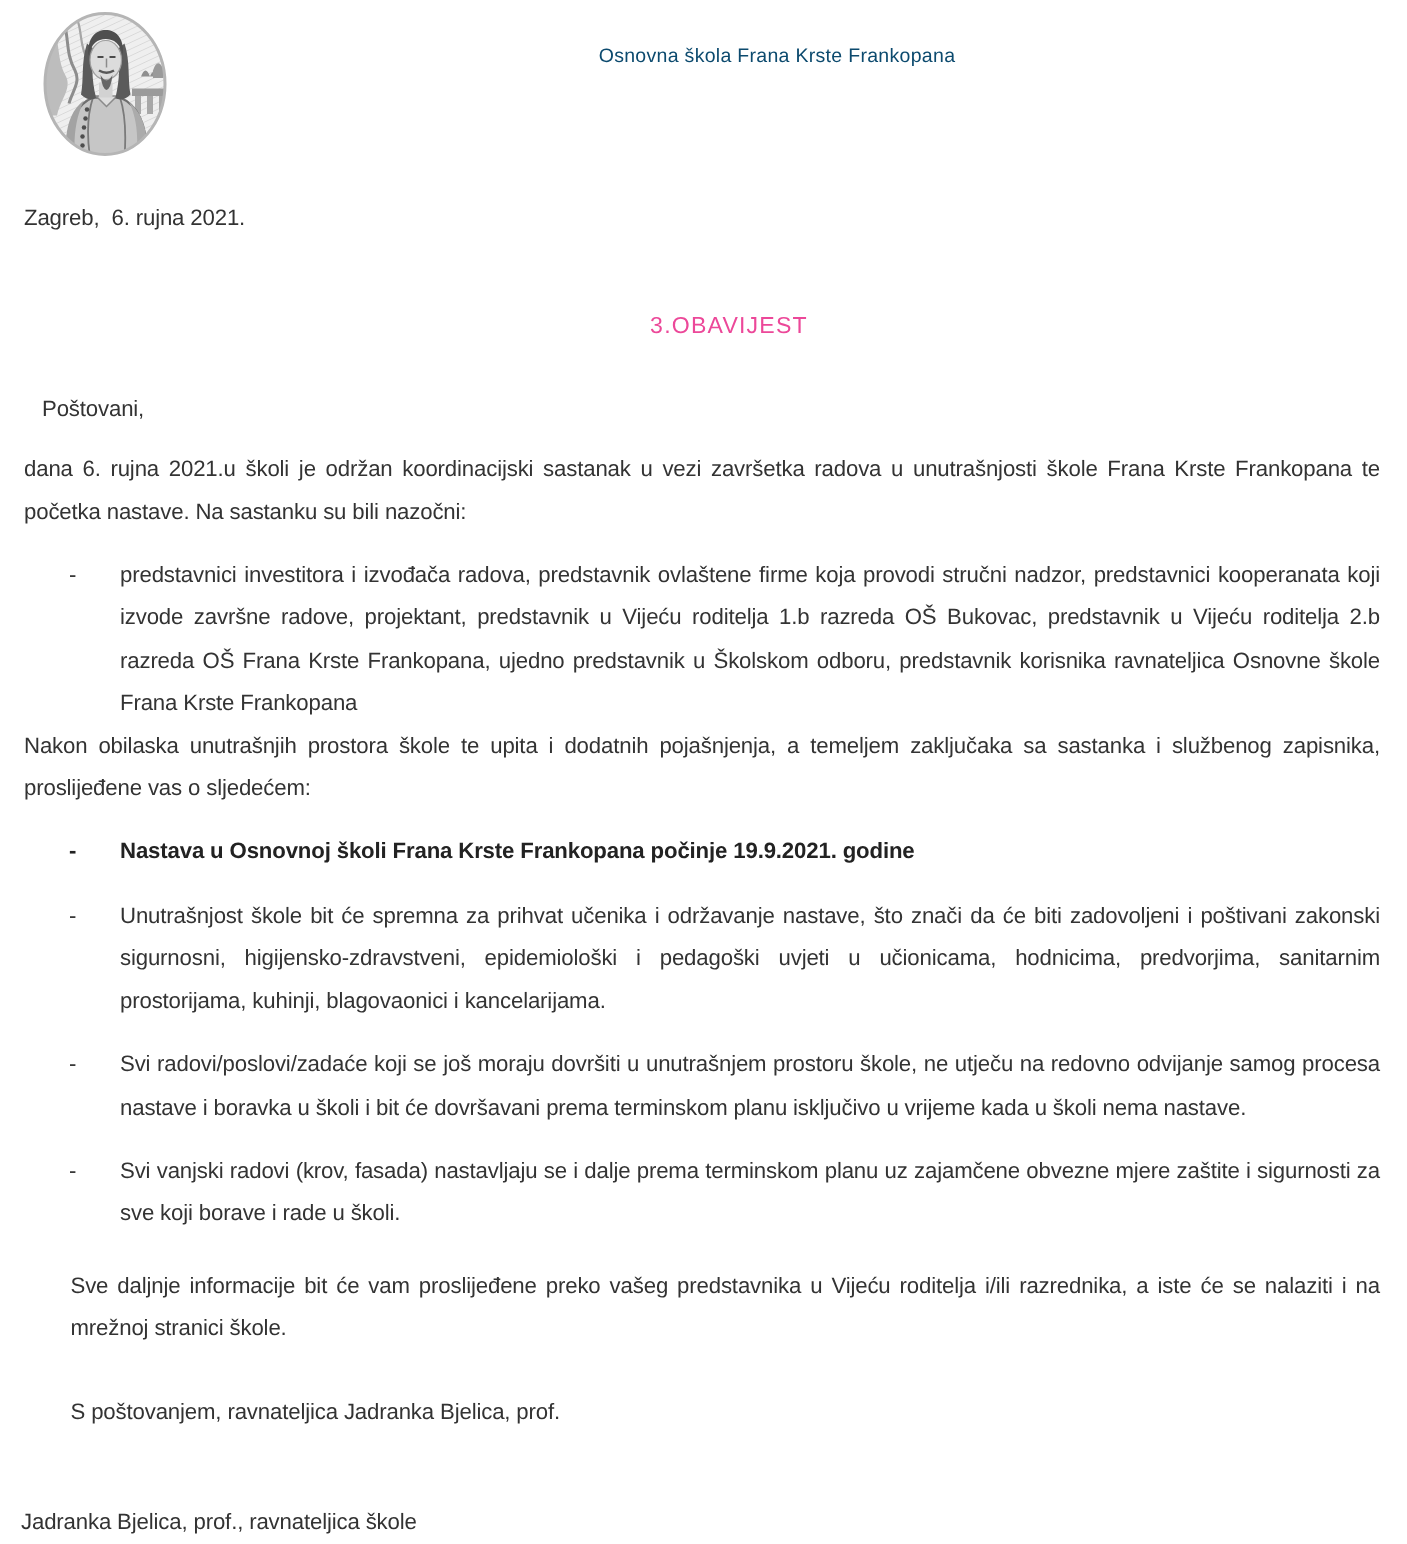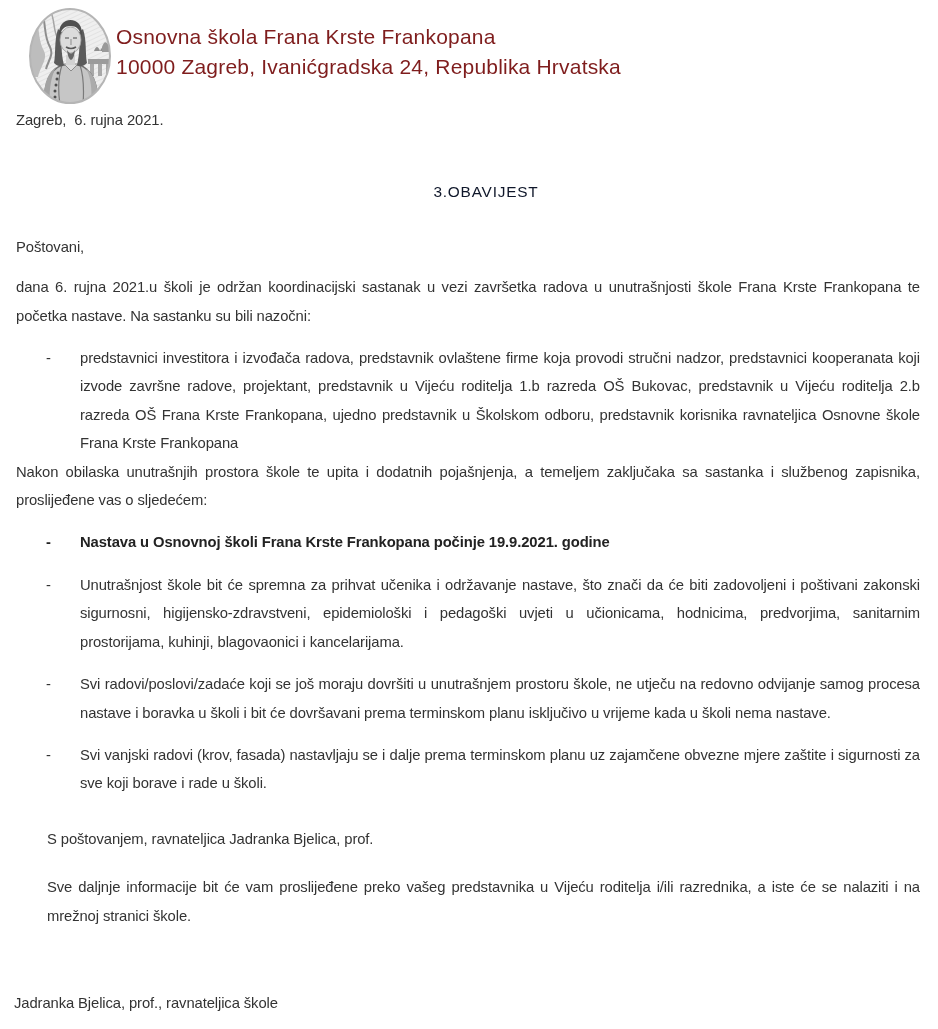--- a/index.html
+++ b/index.html
@@ -16,48 +16,49 @@
     line-height:28.4px;
     letter-spacing:-0.1px;
     overflow:hidden;
   }
   
   .letterhead{position:relative;min-height:106px;}
   .logo{position:absolute;left:12px;top:7px;width:84px;height:98px;}
   .head-text{
     margin-left:100px;
     padding-top:22px;
-    font-size:21px;
+    text-align:center;
+    font-size:13px;
     line-height:30px;
     letter-spacing:0.2px;
-    color:#7f1d1d;
+    color:#0c4a6e;
   }
   
-  .dateline{white-space:pre-wrap;}
+  .dateline{margin-top:26px;white-space:pre-wrap;}
   .notice-title{
     margin-top:44px;
     text-align:center;
     position:relative;left:18px;
     font-size:15.4px;
     letter-spacing:0.8px;
-    color:#0f172a;
+    color:#ec4899;
   }
-  .salutation{margin-top:26px;}
+  .salutation{margin-top:26px;margin-left:12px;}
   .para{margin:0;}
   .para.mt{margin-top:12px;}
   .justify{text-align:justify;}
   ul.bullets{list-style:none;margin:0;padding:0;}
   ul.bullets li{position:relative;padding-left:64px;}
   ul.bullets .dash{position:absolute;left:30px;top:0;}
   ul.bullets .li-text{display:block;margin-top:14px;}
   li.bold, li.bold .li-text, li.bold .dash{font-weight:bold;color:#222222;}
   .closing{margin-left:31px;}
   .closing-info{margin-top:20px;}
   .closing-regards{margin-top:27px;}
-  .footer-signature{position:absolute;left:14px;bottom:12px;text-align:right;}
+  .footer-signature{position:absolute;left:14px;bottom:0;text-align:right;}
 </style>
 </head>
 <body>
 
 <div class="page">
 
   <header class="letterhead">
     <div class="logo">
       <svg width="84" height="98" viewBox="0 0 84 98" xmlns="http://www.w3.org/2000/svg" aria-hidden="true">
         <defs>
@@ -113,21 +114,20 @@
           <line x1="43" y1="32" x2="43" y2="38" stroke="#8b8b8b" stroke-width="1"></line>
 
           <path d="M38,40 Q43,43 48,40" fill="none" stroke="#585858" stroke-width="1.6"></path>
           <path d="M39,43 Q43,50 47,43 Q46,52 43,53 Q40,52 39,43 Z" fill="#666666"></path>
         </g>
         <ellipse cx="42" cy="49" rx="40" ry="47" fill="none" stroke="#b5b5b5" stroke-width="2"></ellipse>
       </svg>
     </div>
     <div class="head-text">
       <div>Osnovna škola Frana Krste Frankopana</div>
-      <div>10000 Zagreb, Ivanićgradska 24, Republika Hrvatska</div>
     </div>
   </header>
 
   <div class="dateline">Zagreb,  6. rujna 2021.</div>
 
   <div class="notice-title">3.OBAVIJEST</div>
 
   <div class="salutation">Poštovani,</div>
 
   <p class="para mt justify">dana 6. rujna 2021.u školi je održan  koordinacijski sastanak u vezi završetka radova u unutrašnjosti škole Frana Krste Frankopana te početka nastave. Na sastanku su bili nazočni:</p>
@@ -154,19 +154,19 @@
       <span class="dash">-</span>
       <span class="li-text justify">Svi radovi/poslovi/zadaće koji se još moraju dovršiti u unutrašnjem prostoru škole, ne utječu na redovno odvijanje samog procesa nastave i boravka u školi i bit će dovršavani prema terminskom planu isključivo u vrijeme kada u školi nema nastave.</span>
     </li>
     <li>
       <span class="dash">-</span>
       <span class="li-text justify">Svi vanjski radovi (krov, fasada) nastavljaju se i dalje prema terminskom planu uz zajamčene obvezne mjere zaštite i sigurnosti za sve koji borave i rade u školi.</span>
     </li>
   </ul>
 
   <div class="closing">
+    <p class="para closing-info justify">Sve daljnje informacije bit će vam proslijeđene preko vašeg predstavnika u Vijeću roditelja i/ili razrednika, a iste će se nalaziti i na mrežnoj stranici škole.</p>
     <p class="para closing-regards">S poštovanjem, ravnateljica Jadranka Bjelica, prof.</p>
-    <p class="para closing-info justify">Sve daljnje informacije bit će vam proslijeđene preko vašeg predstavnika u Vijeću roditelja i/ili razrednika, a iste će se nalaziti i na mrežnoj stranici škole.</p>
   </div>
 
   <div class="footer-signature">Jadranka Bjelica, prof., ravnateljica škole</div>
 
 </div>
 
 </body></html>

